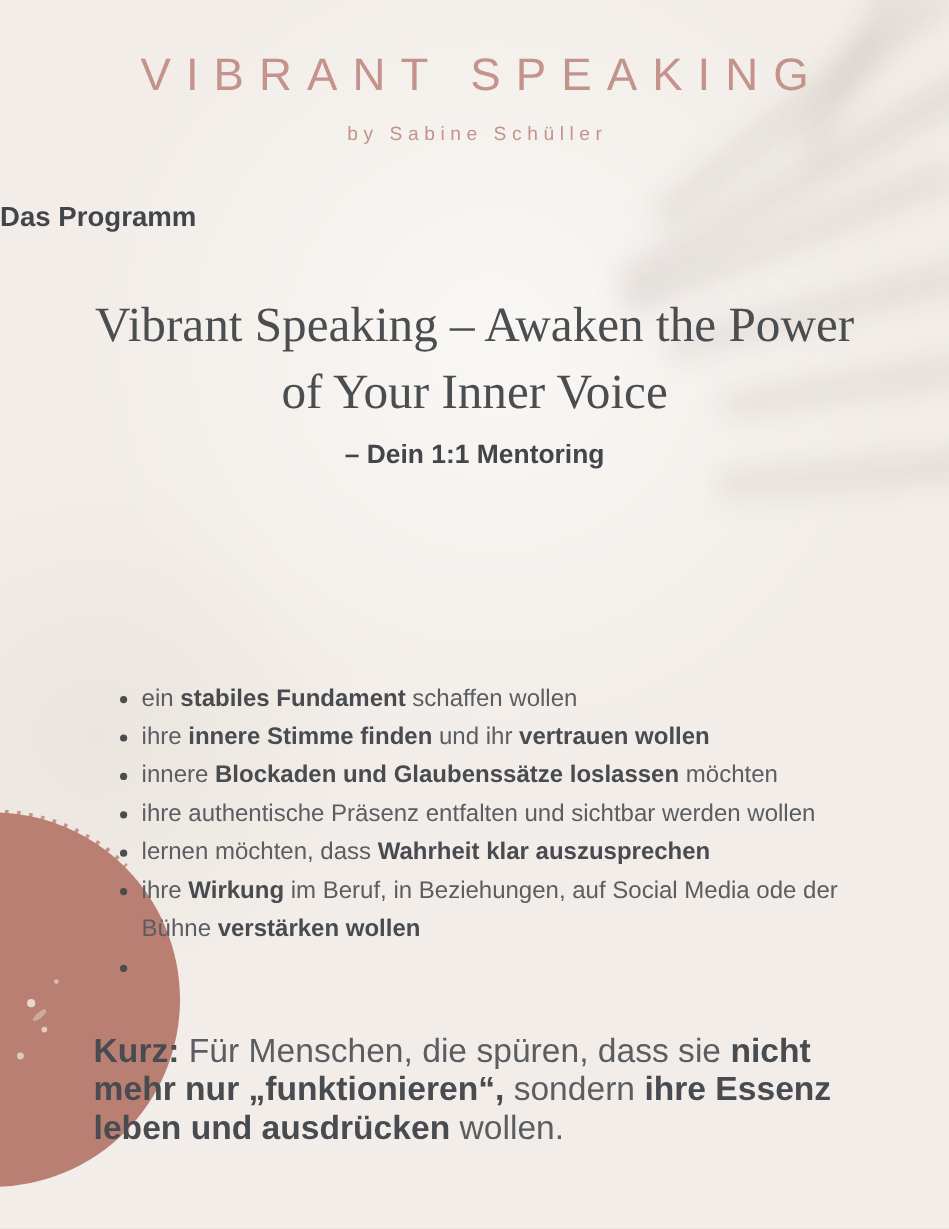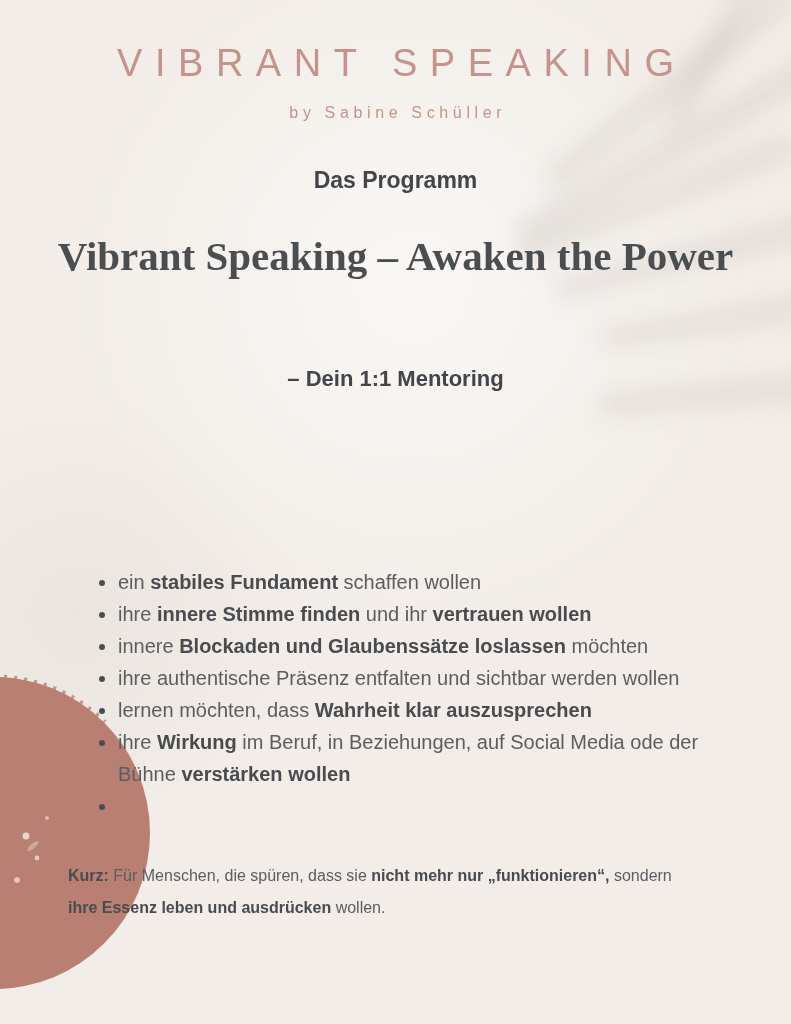--- a/index.html
+++ b/index.html
@@ -50,32 +50,32 @@
   }
   .byline{
     position:absolute;top:104px;left:0;right:0;
     text-align:center;
     font-size:16px;font-weight:300;
     letter-spacing:0.29em;text-indent:0.29em;
     color:var(--brand-rose);
   }
   .kicker{
     position:absolute;top:167px;left:0;right:0;
-    text-align:center;
+    text-align:left;
     font-size:23px;font-weight:bold;
     color:var(--heading-dark);
   }
   .title{
     position:absolute;top:226px;left:20px;right:20px;
     text-align:center;
     font-family:"Liberation Serif",serif;
-    font-weight:700;
+    font-weight:400;
     font-size:41px;line-height:56px;
     color:#4b4e51;
-    margin:2px;
+    margin:16px;
   }
   .subtitle{
     position:absolute;top:337px;left:0;right:0;
     text-align:center;
     font-size:22px;font-weight:bold;line-height:28px;
     color:var(--heading-dark);
   }
   .section-heading{
     position:absolute;top:508px;left:78px;
     font-size:21px;font-weight:bold;
@@ -85,23 +85,23 @@
   .audience-list{
     position:absolute;top:566px;left:96px;
     width:612px;
     margin:0;padding:0 0 0 22px;
     list-style:disc;
     font-size:20px;line-height:32px;
     color:var(--body-text);
   }
   .audience-list li::marker{color:#4a4d50;}
   .closing{
-    position:absolute;top:860px;left:68px;
+    position:absolute;top:860px;left:78px;
     width:618px;
-    font-size:16px;line-height:32px;
+    font-size:28px;line-height:32px;
     color:var(--body-text);
     margin:0;
   }
   .b{font-weight:bold;color:var(--bold-text);}
 </style>
 </head>
 <body>
 
 <div class="page">
 
@@ -127,21 +127,21 @@
     <circle cx="212" cy="190" r="2.4" fill="#f0e6de" opacity="0.75"></circle>
     <circle cx="192" cy="212" r="2.9" fill="#f0e6de" opacity="0.7"></circle>
     <circle cx="222" cy="150" r="2.0" fill="#f0e6de" opacity="0.6"></circle>
     <ellipse cx="208" cy="178" rx="7" ry="2.4" fill="#e6d3ca" opacity="0.5" transform="rotate(-40 208 178)"></ellipse>
   </svg>
 
   <div class="brand">VIBRANT SPEAKING</div>
   <div class="byline">by Sabine Schüller</div>
   <div class="kicker">Das Programm</div>
 
-  <h1 class="title"><span>Vibrant Speaking – Awaken the Power</span><br></h1>
+  <h1 class="title"><span>Vibrant Speaking – Awaken the Power</span><br><span>of Your Inner Voice</span></h1>
 
   <div class="subtitle"><br><span>– Dein 1:1 Mentoring</span></div>
 
 
   <ul class="audience-list" id="bullet-list">
       <li><span>ein </span><span class="b">stabiles Fundament</span><span> schaffen wollen</span></li>
       <li><span>ihre </span><span class="b">innere Stimme finden</span><span> und ihr </span><span class="b">vertrauen wollen</span></li>
       <li><span>innere </span><span class="b">Blockaden und Glaubenssätze loslassen</span><span> möchten</span></li>
       <li><span>ihre authentische Präsenz entfalten und sichtbar werden wollen</span></li>
       <li><span>lernen möchten, dass </span><span class="b">Wahrheit klar auszusprechen</span></li>

